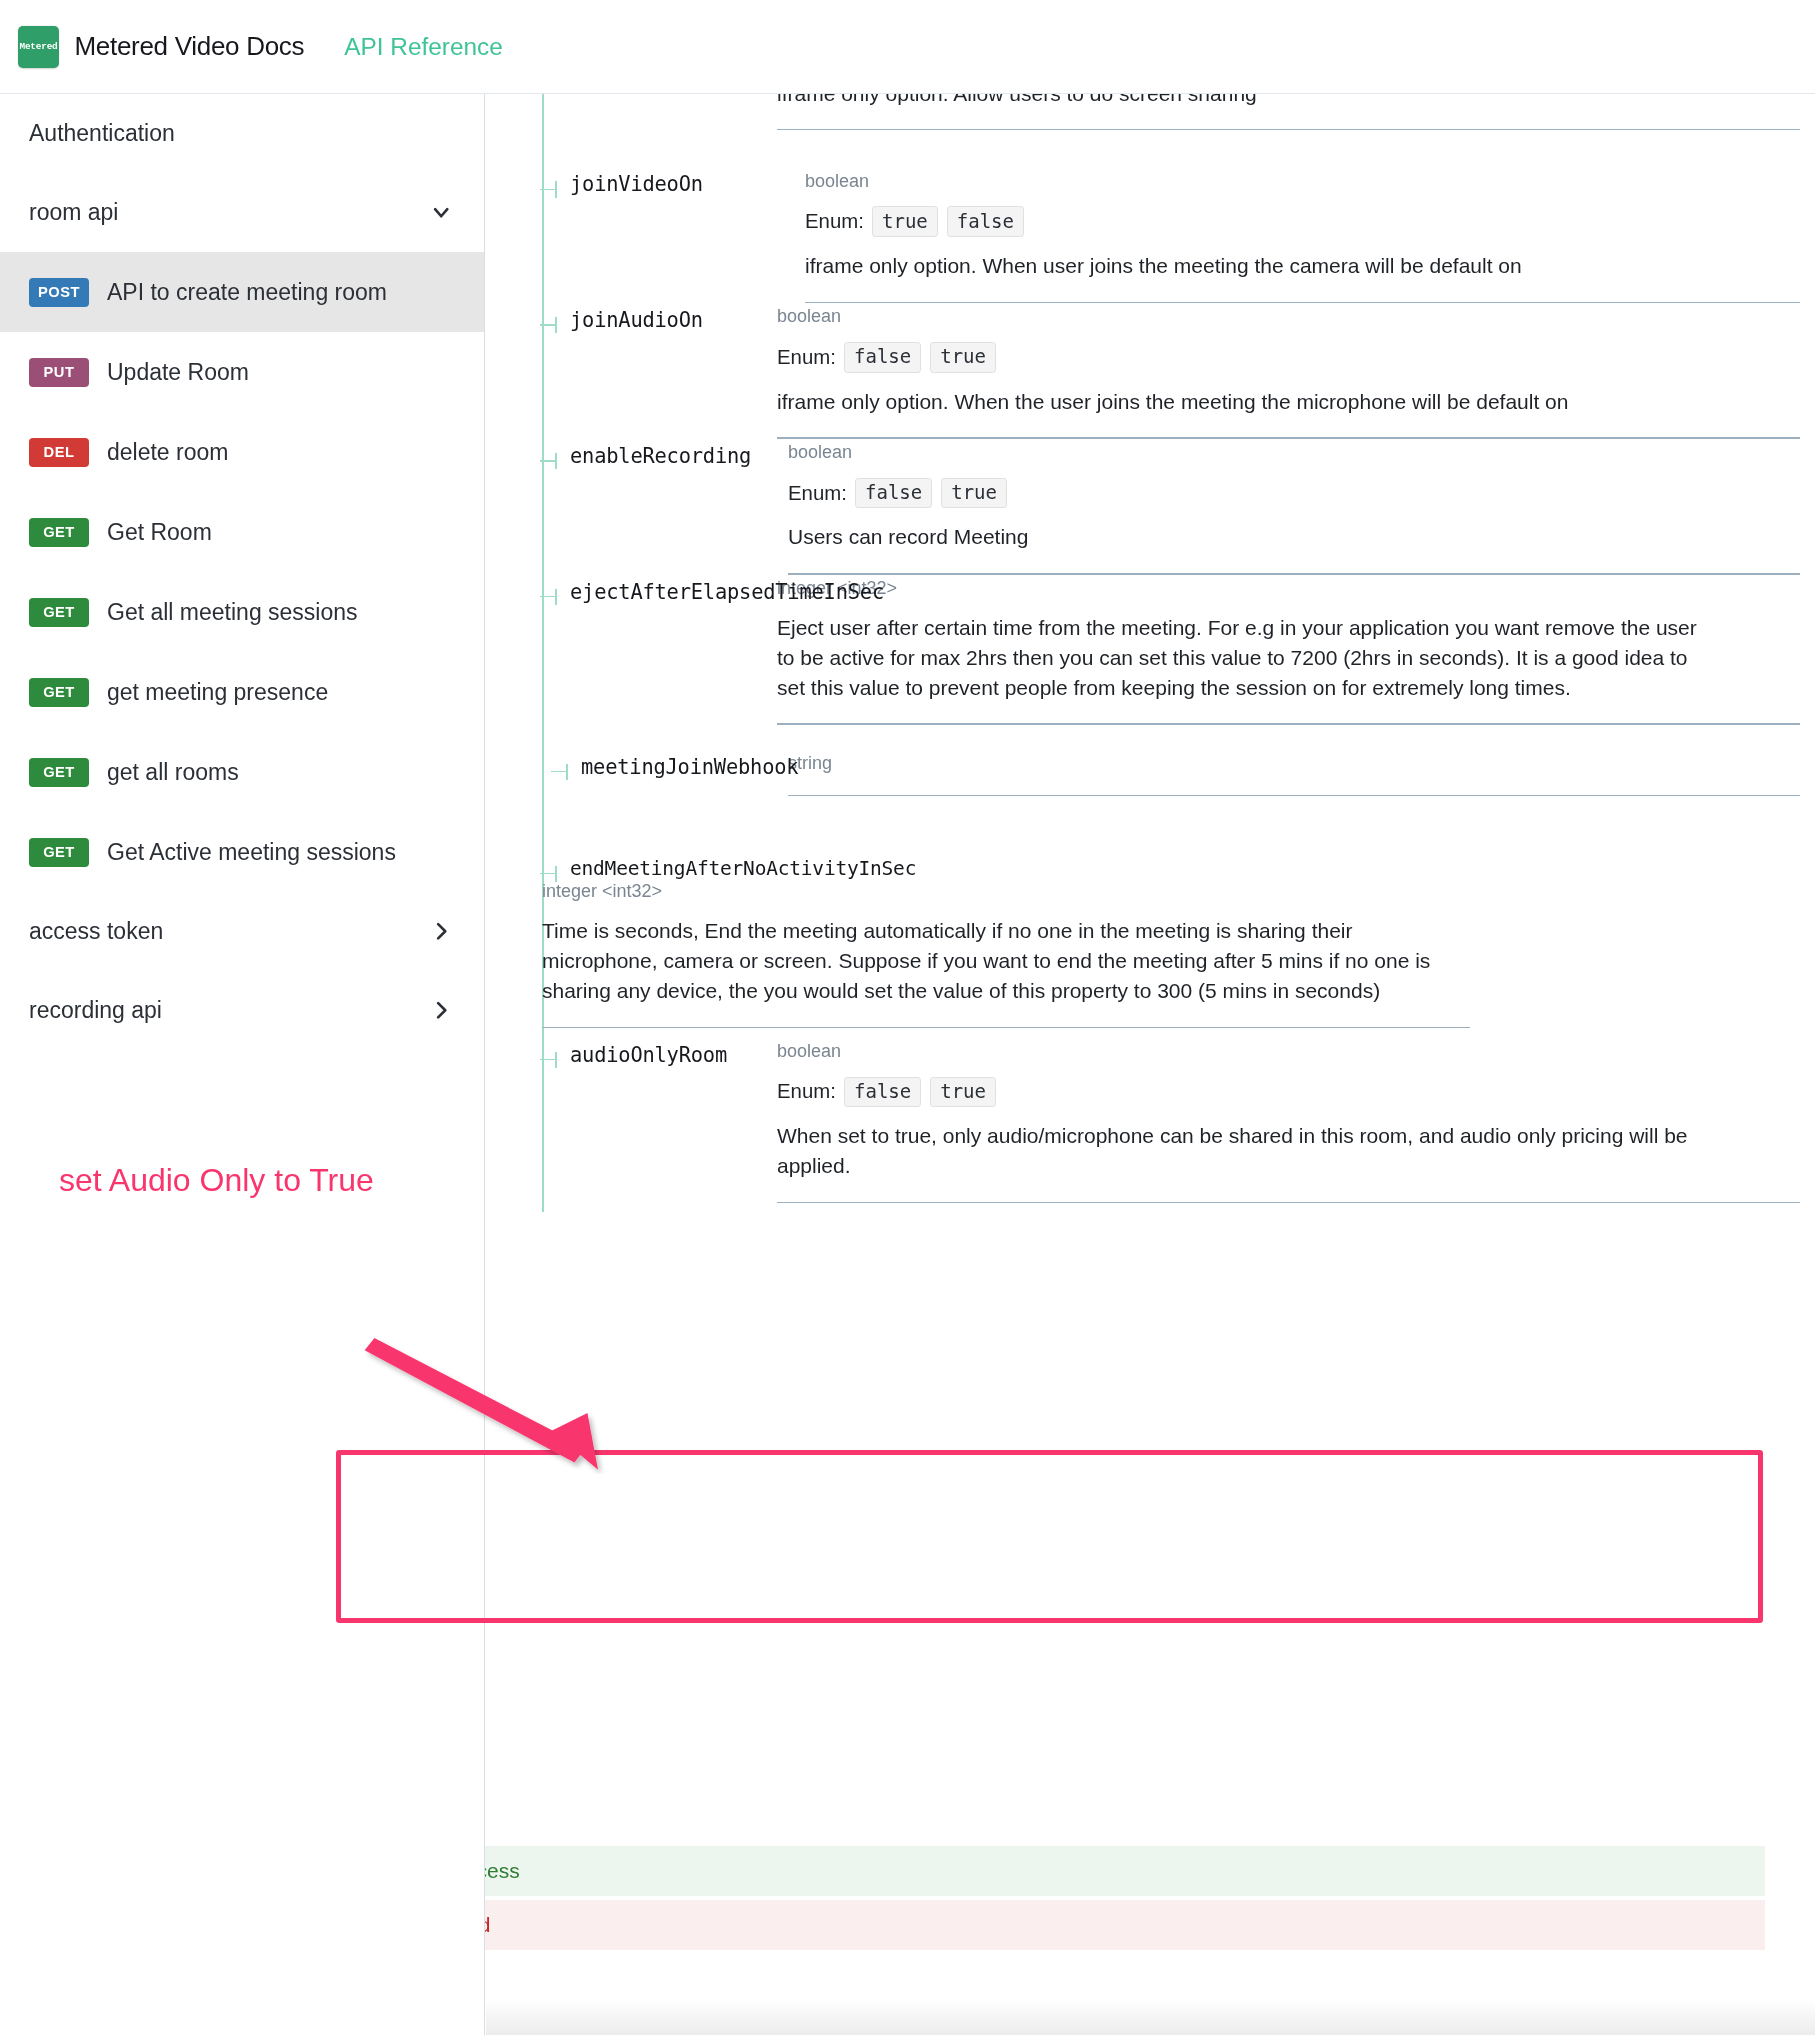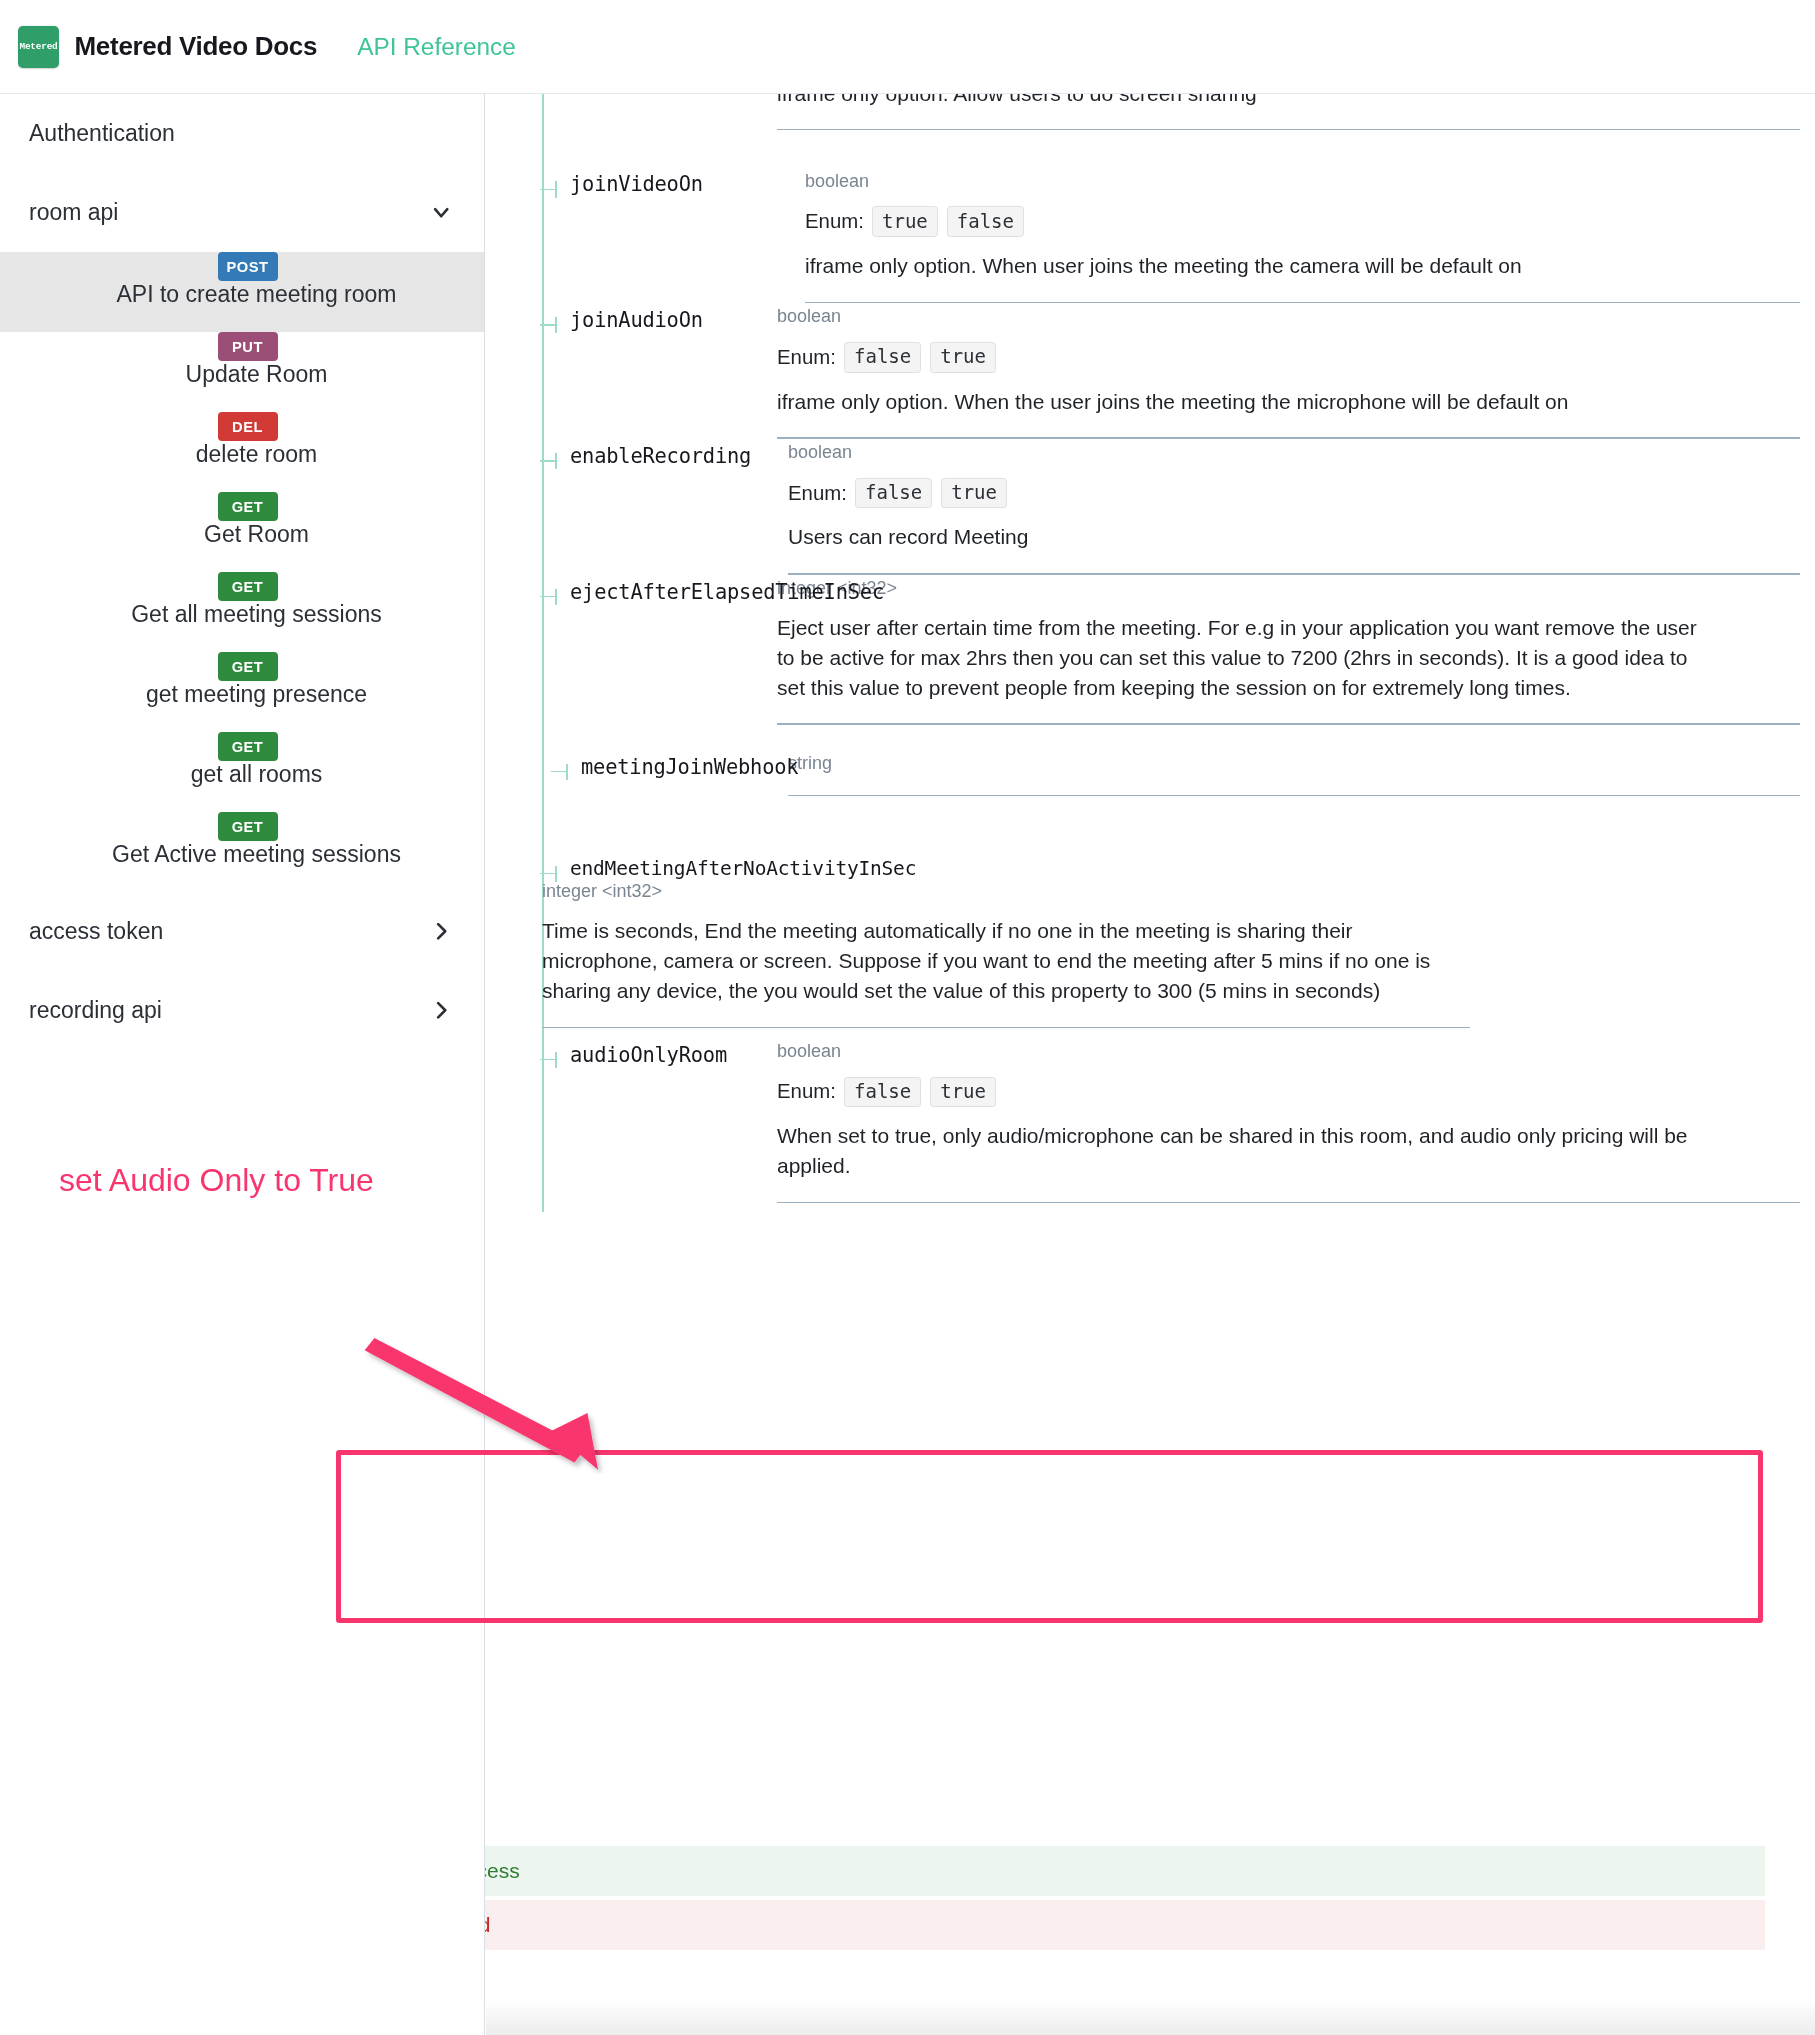--- a/index.html
+++ b/index.html
@@ -35,21 +35,21 @@
   .logo-text {
     font-family: Liberation Mono, monospace;
     font-size: 9.4px;
     font-weight: 700;
     color: #ffffff;
     letter-spacing: -0.2px;
   }
   .brand-title {
     margin-left: 15.5px;
     font-size: 26px;
-    font-weight: 700;
+    font-weight: 400;
     color: #16181d;
     letter-spacing: -0.3px;
     white-space: nowrap;
   }
   .nav-link {
     margin-left: 40px;
     font-size: 24.4px;
     color: #3ec497;
     white-space: nowrap;
   }
@@ -82,21 +82,20 @@
     width: 24.4px; height: 24.4px;
     flex: none;
     display: block;
   }
   .sb-item {
     display: flex;
     align-items: center;
     height: 80px;
     padding-left: 29px;
     cursor: pointer;
-    flex-direction: column;
   }
   .sb-item.active { background: #e6e6e6; }
   .badge {
     flex: none;
     min-width: 60px;
     height: 29px;
     border-radius: 4.1px;
     color: #fff;
     font-size: 14.7px;
     font-weight: 700;

